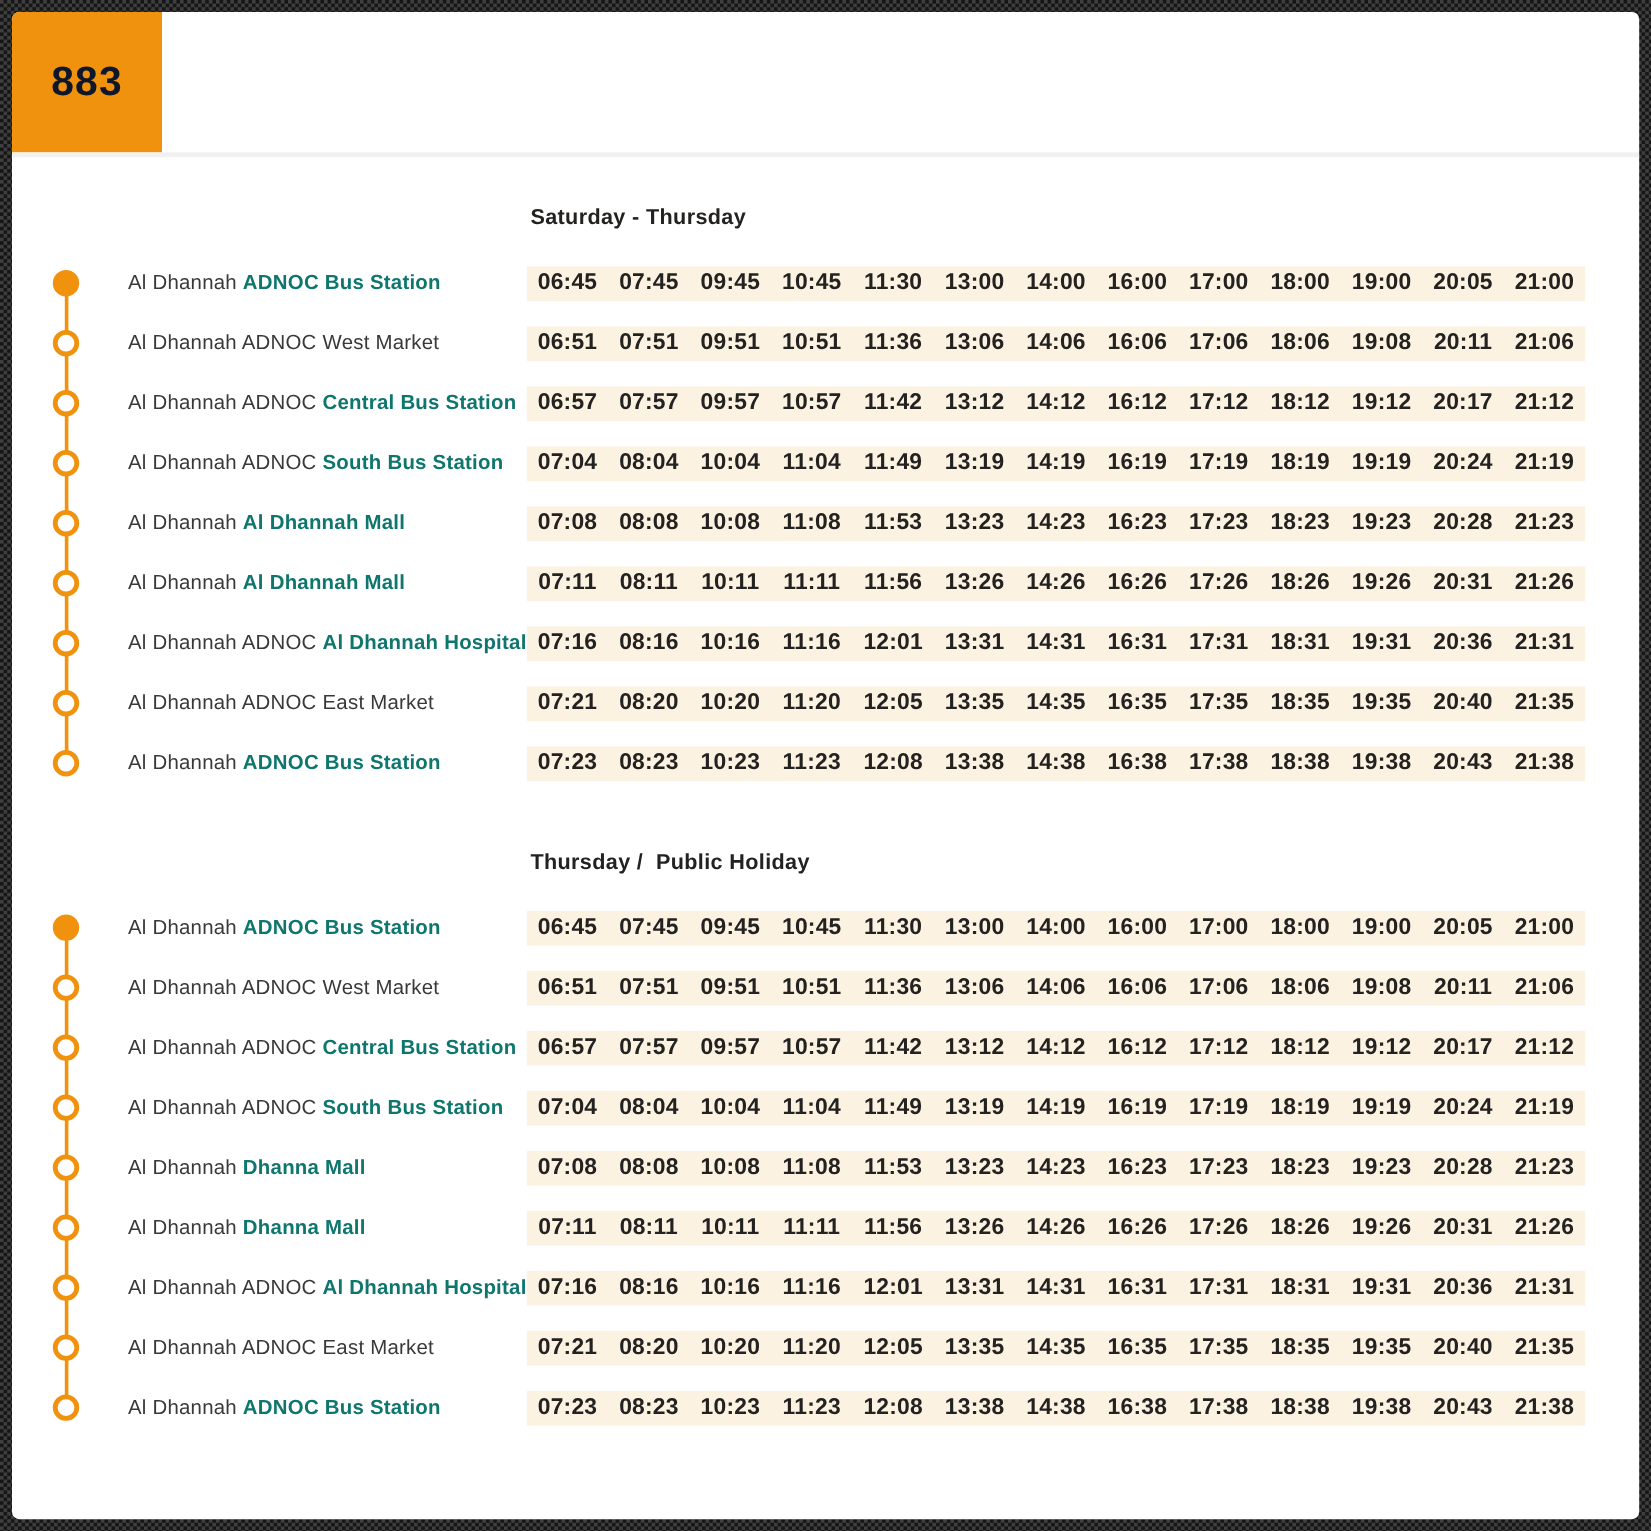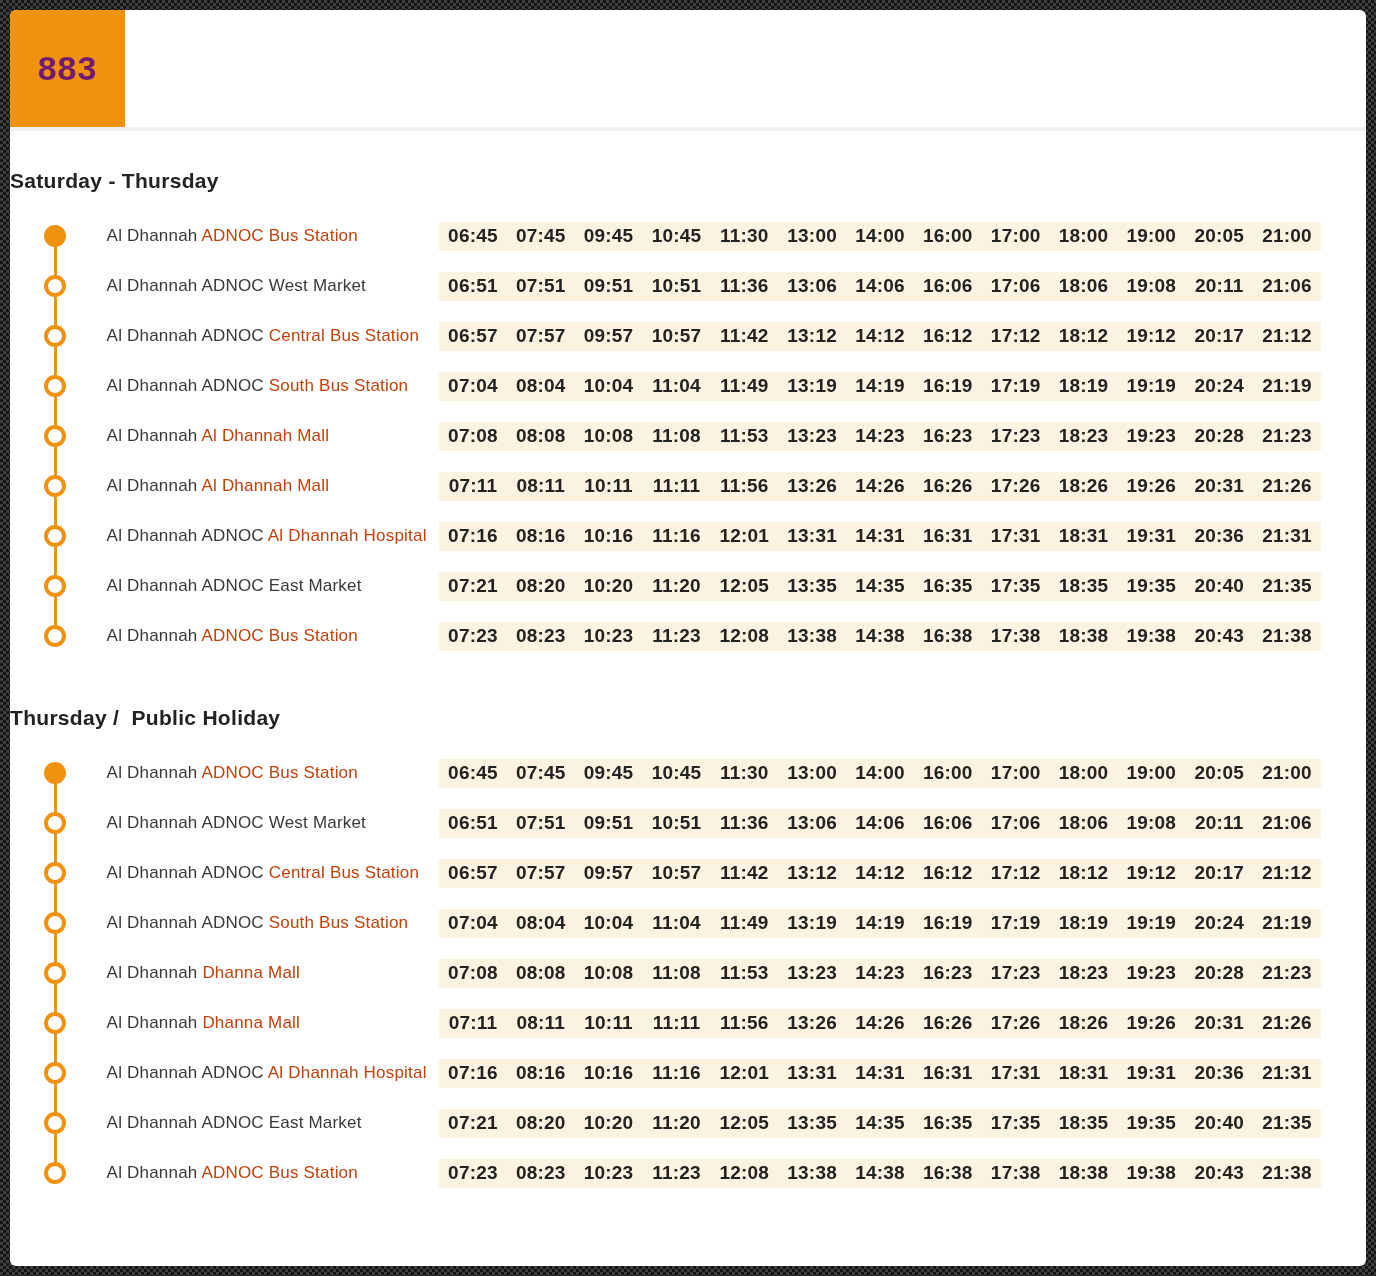--- a/index.html
+++ b/index.html
@@ -23,38 +23,39 @@
     background: repeating-conic-gradient(#161616 0% 25%, #3e3e3e 0% 50%) 0 0 / 6px 6px;
   }
   .page {
     width: 100%;
     height: 100%;
     background: #ffffff;
     border-radius: 6px;
     overflow: hidden;
   }
   .route-badge {
-    width: 115px;
+    width: 125px;
     height: 117px;
     background: var(--accent);
-    color: #701a75;
+    color: #0f172a;
     font-size: 34px;
     font-weight: 700;
     letter-spacing: 1px;
     display: flex;
     align-items: center;
     justify-content: center;
   }
   .header-divider {
     height: 4px;
     background: var(--divider);
   }
   .section-title {
-    margin: 0;
-    font-size: 21px;
+    margin: 12px;
+    padding-left: 420px;
+    font-size: 18px;
     line-height: 26px;
     font-weight: 700;
     color: var(--text-dark);
     letter-spacing: 0.3px;
     white-space: pre;
   }
   .section.first .section-title { margin-top: 37px; }
   .section.second .section-title { margin-top: 44px; }
   .rows {
     position: relative;
@@ -92,22 +93,22 @@
   .dot.filled { background: var(--accent); }
   .stop-label {
     width: 337px;
     flex: 0 0 337px;
     font-size: 17px;
     color: var(--text-mid);
     letter-spacing: 0.2px;
     white-space: pre;
   }
   .stop-label .bold {
-    font-weight: 400;
-    color: #c2410c;
+    font-weight: 700;
+    color: #0f766e;
   }
   .times {
     width: 882px;
     flex: 0 0 882px;
     height: 29px;
     background: var(--strip);
     display: flex;
     align-items: center;
     margin-left: 24px;
   }

